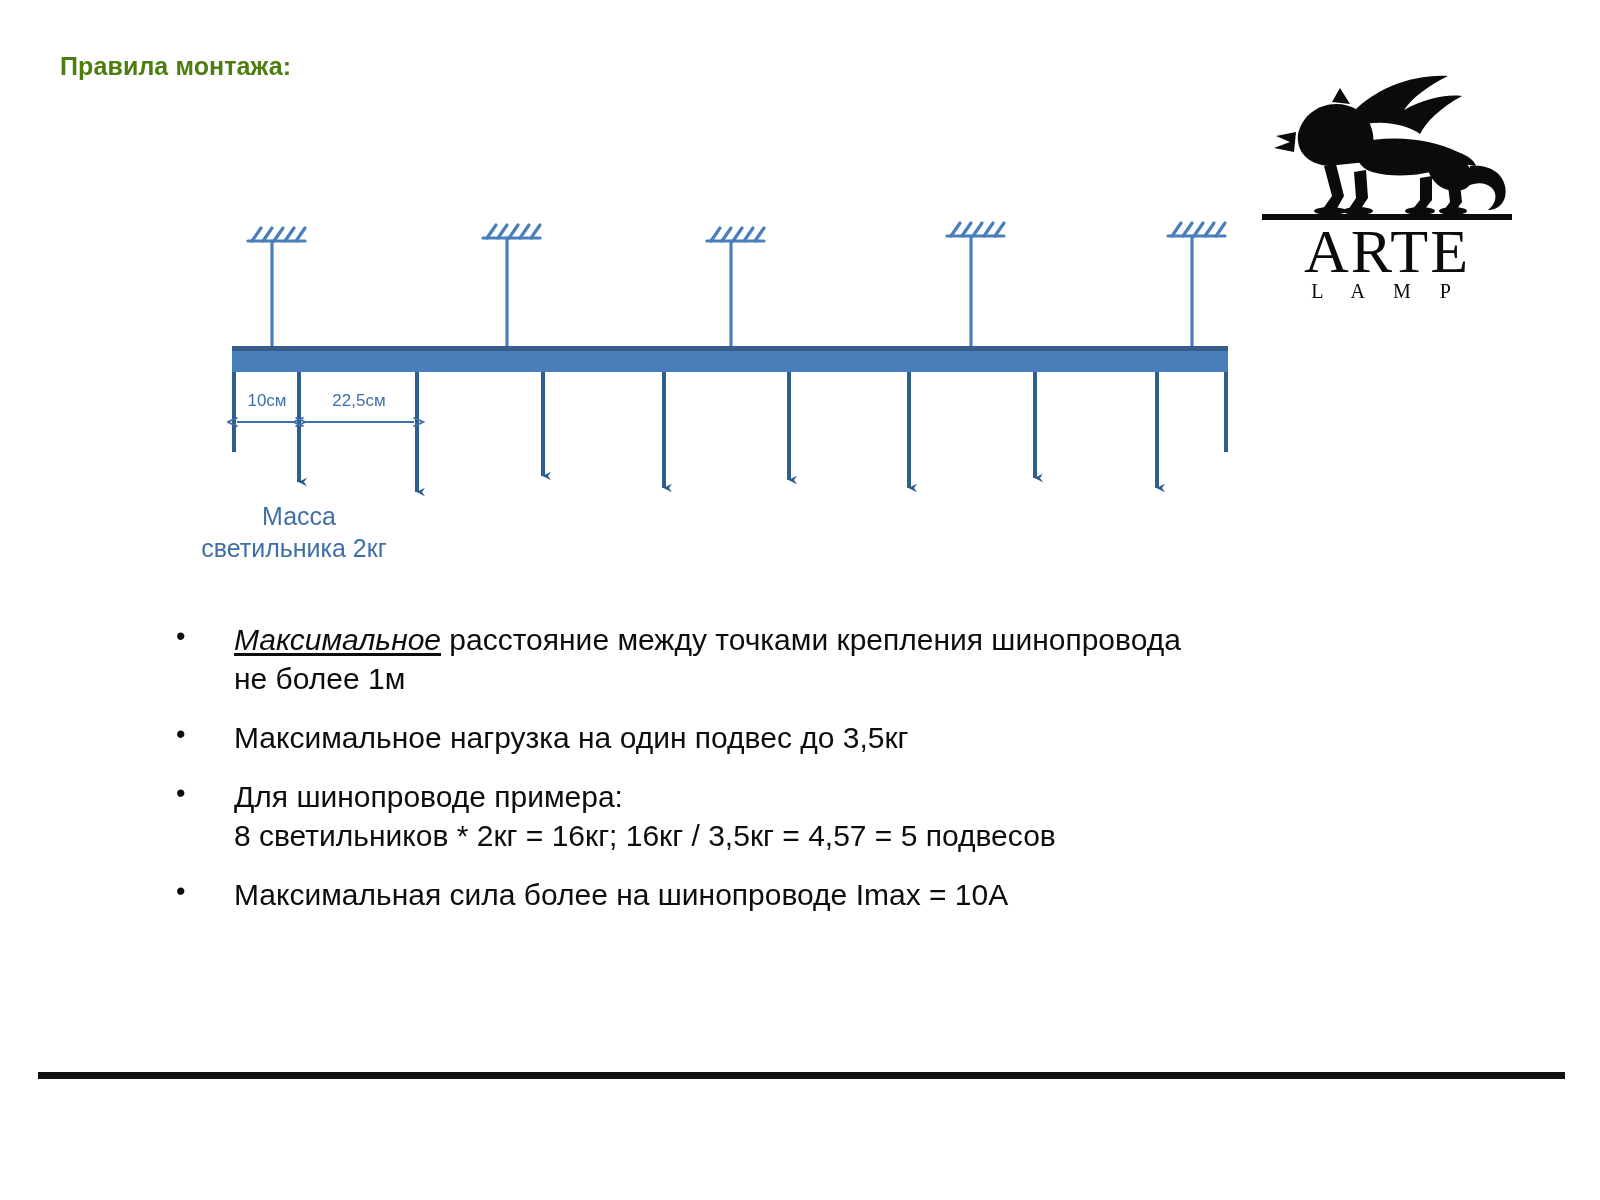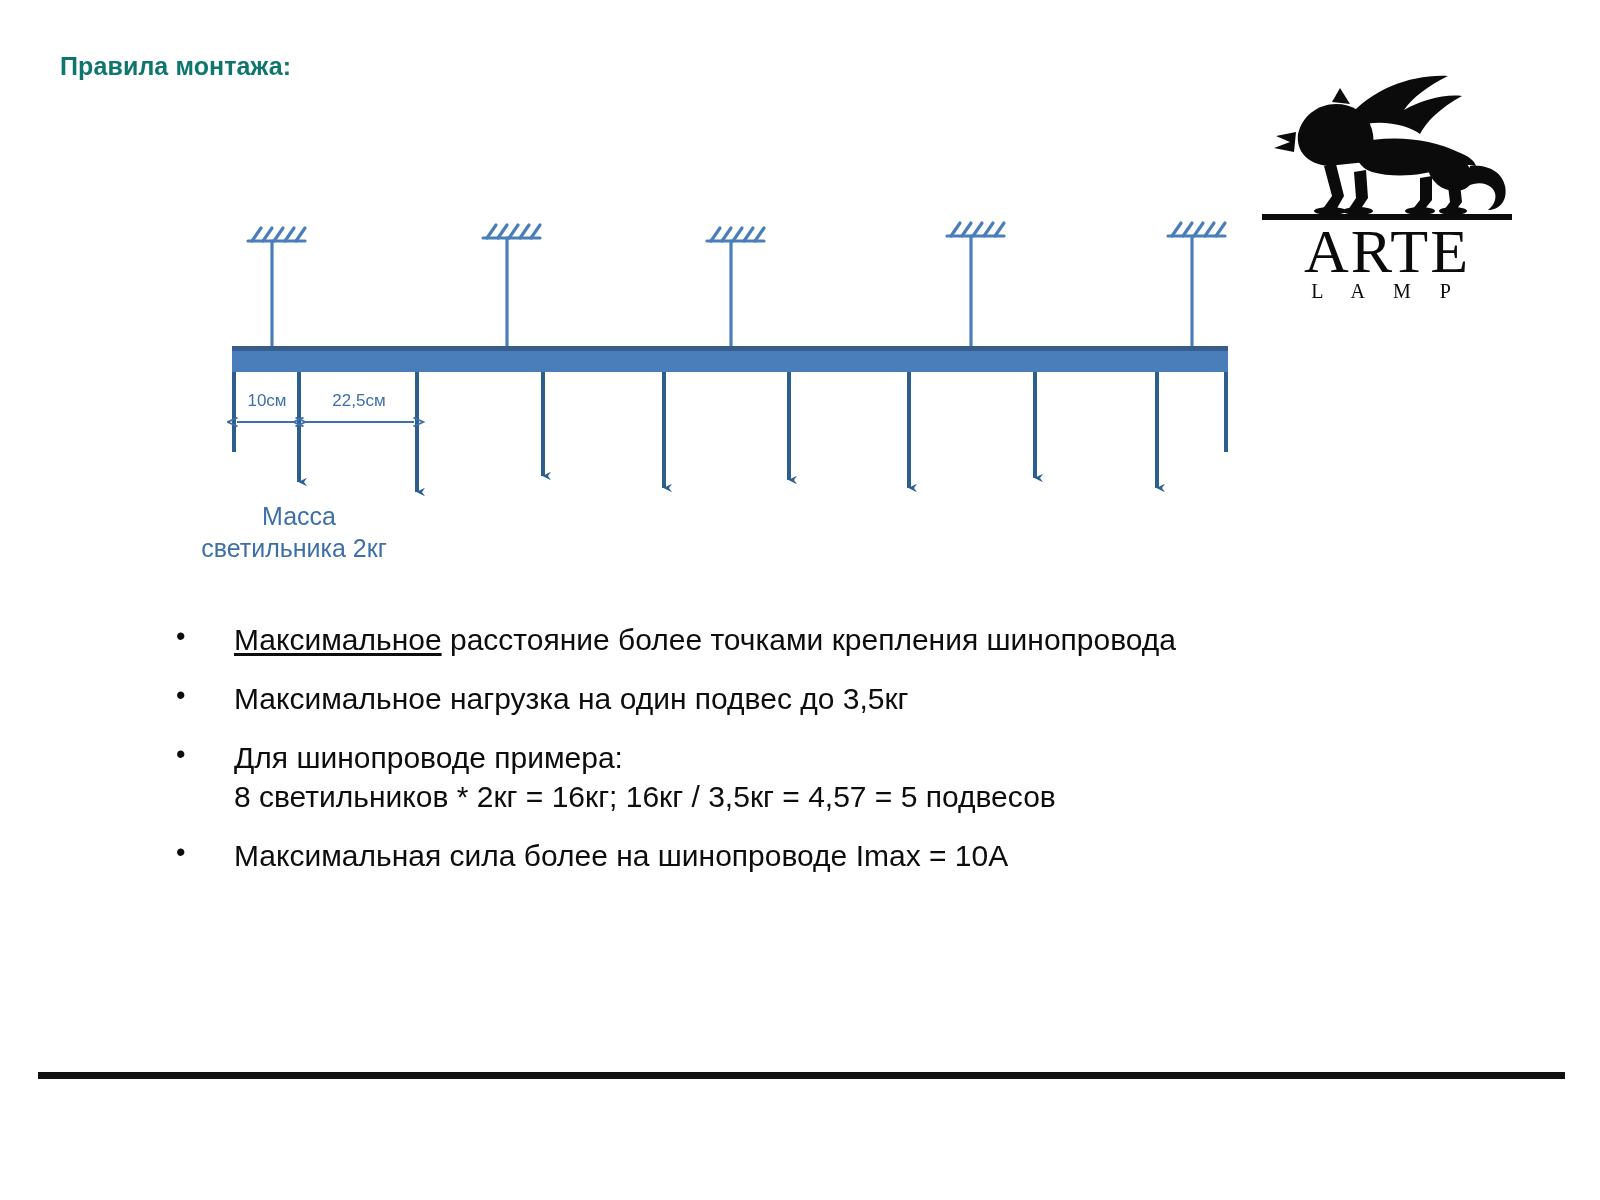--- a/index.html
+++ b/index.html
@@ -10,21 +10,21 @@
     color:#000000;
     position:relative;
     overflow:hidden;
   }
   .slide{position:absolute;inset:0;}
 
   
   .title{
     position:absolute;left:60px;top:52px;
     font-size:25px;font-weight:bold;letter-spacing:.1px;
-    color:#0f766e;
+    color:#4d7c0f;
     white-space:nowrap;
   }
 
   
   .logo{
     position:absolute;left:1262px;top:60px;width:250px;height:240px;
   }
   .logo svg{display:block;width:100%;height:100%;}
 
   
@@ -42,21 +42,21 @@
     line-height:1.30;
     color:#0d0d0d;
     margin-bottom:20px;
   }
   .bullet .dot{
     position:absolute;left:8px;top:-1px;
     font-size:27px;line-height:1.30;
     color:#0d0d0d;
   }
   .bullet .ln{display:block;white-space:nowrap;}
-  .u{text-decoration:underline;text-underline-offset:3px;}
+  .u{text-decoration:underline;text-underline-offset:3px;font-style:italic;}
 
   
   .footer-rule{
     position:absolute;left:38px;top:1072px;width:1527px;height:7px;
     background:#111111;
   }
 </style>
 </head>
 <body>
 
@@ -195,21 +195,22 @@
 
       <text x="299" y="325" text-anchor="middle" font-family="'Liberation Sans', sans-serif" font-size="25" fill="#3f6fa8">Масса</text>
       <text x="294" y="357" text-anchor="middle" font-family="'Liberation Sans', sans-serif" font-size="25" fill="#3f6fa8">светильника 2кг</text>
     </svg>
   </div>
 
   <div class="bullets">
 
     <div class="bullet">
       <span class="dot">•</span>
-      <span class="ln"><span class="u">Максимальное</span><span> расстояние более точками крепления шинопровода</span></span>
+      <span class="ln"><span class="u">Максимальное</span><span> расстояние между точками крепления шинопровода</span></span>
+      <span class="ln">не более 1м</span>
     </div>
 
     <div class="bullet">
       <span class="dot">•</span>
       <span class="ln">Максимальное нагрузка на один подвес до 3,5кг</span>
     </div>
 
     <div class="bullet">
       <span class="dot">•</span>
       <span class="ln">Для шинопроводе примера:</span>

